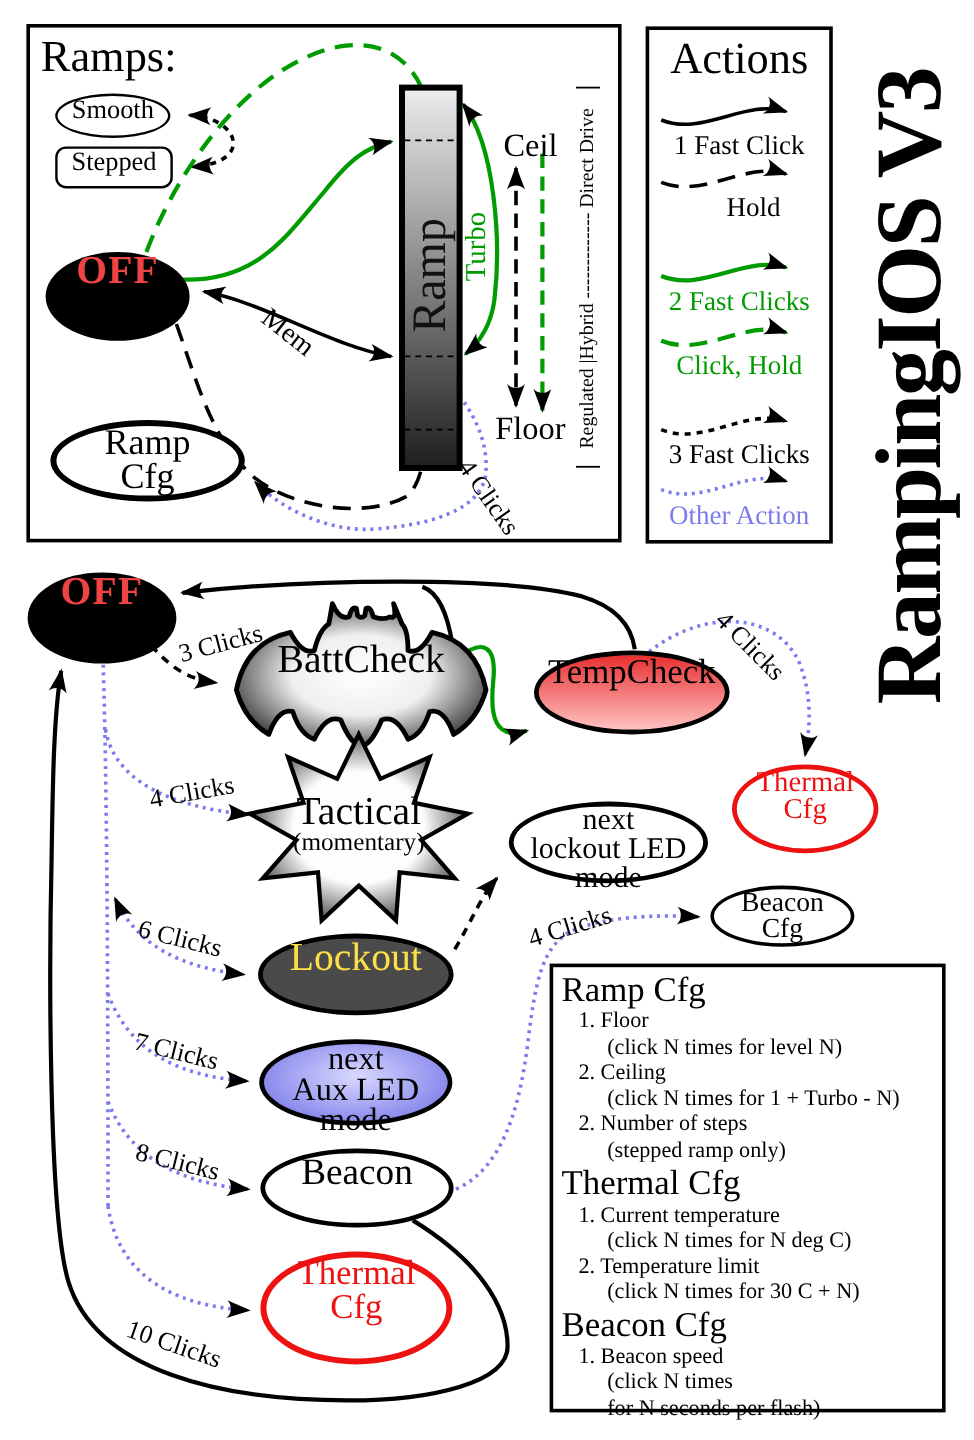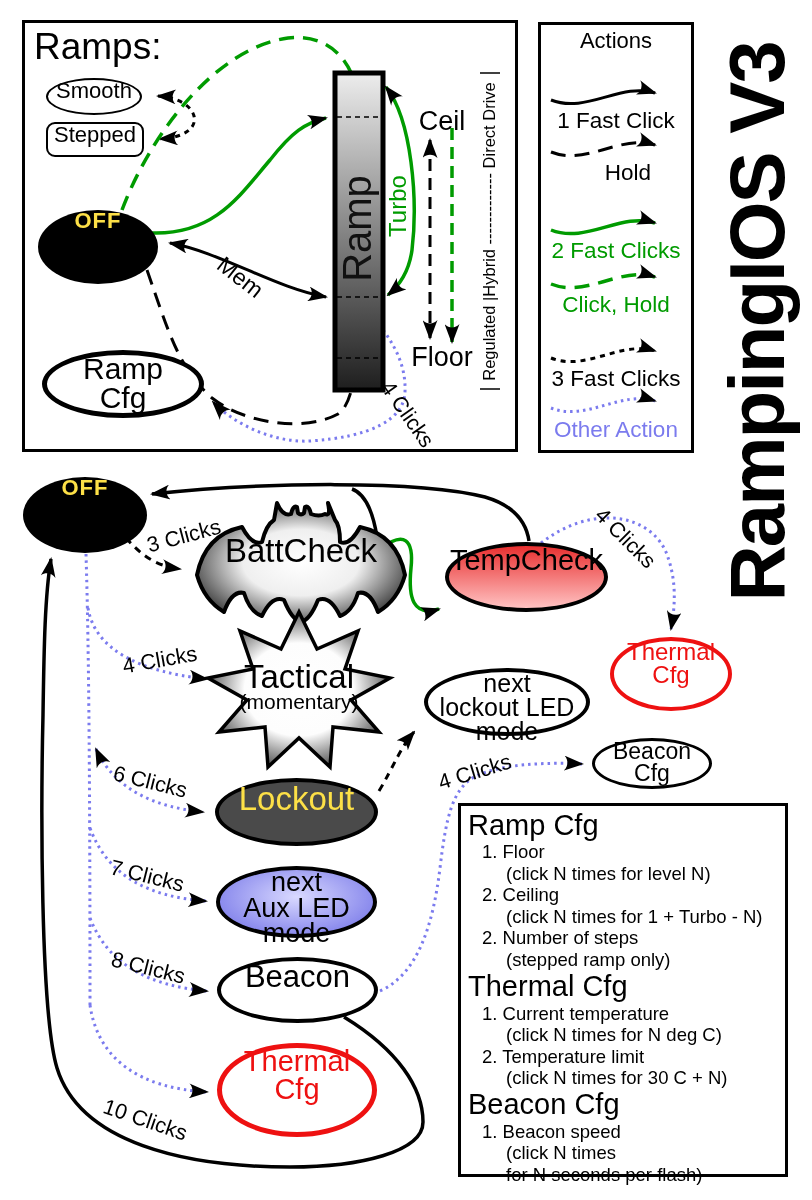--- a/index.html
+++ b/index.html
@@ -1,27 +1,27 @@
 <!DOCTYPE html>
 <html><head>
 <meta charset="utf-8">
 <style>
   html,body{margin:0;padding:0;background:#fff;}
   #stage{position:relative;width:812px;height:1200px;background:#fff;overflow:hidden;
-         font-family:Liberation Sans, sans-serif;color:#000;}
+         font-family:Liberation Serif, serif;color:#000;}
   #wires{position:absolute;left:0;top:0;width:812px;height:1200px;}
   .panel{position:absolute;border:3.5px solid #000;background:#fff;box-sizing:border-box;}
   .node{position:absolute;box-sizing:border-box;border:4px solid #000;border-radius:50%;
         display:flex;flex-direction:column;align-items:center;
         text-align:center;line-height:1;}
   .lbl{position:absolute;text-align:center;white-space:nowrap;}
   .rot{transform-origin:center center;}
   .clicks{font-size:21.5px;width:96px;}
   .white-node{background:#fff;}
-  .off-node{background:#000;color:#fde047;font-weight:bold;font-size:22px;letter-spacing:1px;}
+  .off-node{background:#000;color:#ef4444;font-weight:bold;font-size:33px;letter-spacing:1px;}
   .red-grad{background:linear-gradient(#e83030,#ffc2c2);font-size:29px;}
   .blue-grad{background:radial-gradient(ellipse at 50% 42%,#d9d9ff 0%,#8787ec 75%);}
   .tight{line-height:0.95;}
   .info-h{font-size:29px;line-height:1.12;font-weight:normal;margin:0;}
   .item-t{font-size:18.5px;line-height:1.16;padding-left:14px;}
   .item-s{font-size:18.5px;line-height:1.16;padding-left:38px;}
   .legend-lbl{position:absolute;left:540px;width:152px;text-align:center;font-size:22.5px;}
   .green-t{color:#009b00;}
   .blue-t{color:#7b7bee;}
 </style>
@@ -116,21 +116,21 @@
     <span>Cfg</span>
   </div>
   <div class="lbl rot" style="left:277px;top:206px;width:160px;font-size:40px;transform:rotate(-90deg);color:#111;">Ramp</div>
   <div class="lbl rot green-t" style="left:338px;top:192px;width:120px;font-size:24px;transform:rotate(-90deg);">Turbo</div>
   <div class="lbl" style="left:413px;top:106px;width:58px;font-size:27px;">Ceil</div>
   <div class="lbl" style="left:408px;top:342px;width:68px;font-size:27px;">Floor</div>
   <div class="lbl rot" style="left:200px;top:264px;width:80px;font-size:23px;transform:rotate(38deg);">Mem</div>
   <div class="lbl rot clicks" style="left:359px;top:402px;transform:rotate(55deg);">4 Clicks</div>
   <div class="lbl rot" style="left:329px;top:222px;width:320px;font-size:16.5px;transform:rotate(-90deg);">Regulated |Hybrid ------------- Direct Drive</div>
 
-  <div class="legend-lbl" style="top:28px;font-size:22px;text-align:center;">Actions</div>
+  <div class="legend-lbl" style="top:28px;font-size:37px;text-align:center;">Actions</div>
   <div class="legend-lbl" style="top:108px;">1 Fast Click</div>
   <div class="legend-lbl" style="top:160px;left:552px;">Hold</div>
   <div class="legend-lbl green-t" style="top:238px;">2 Fast Clicks</div>
   <div class="legend-lbl green-t" style="top:292px;">Click, Hold</div>
   <div class="legend-lbl" style="top:366px;">3 Fast Clicks</div>
   <div class="legend-lbl blue-t" style="top:417px;">Other Action</div>
 
   <div class="lbl rot" style="left:437px;top:269px;width:640px;height:106px;font-size:78px;font-weight:bold;letter-spacing:-2px;transform:rotate(-90deg);line-height:106px;">RampingIOS V3</div>
 
   <div class="node off-node" style="left:23px;top:477px;width:124px;height:76px;border:none;">

